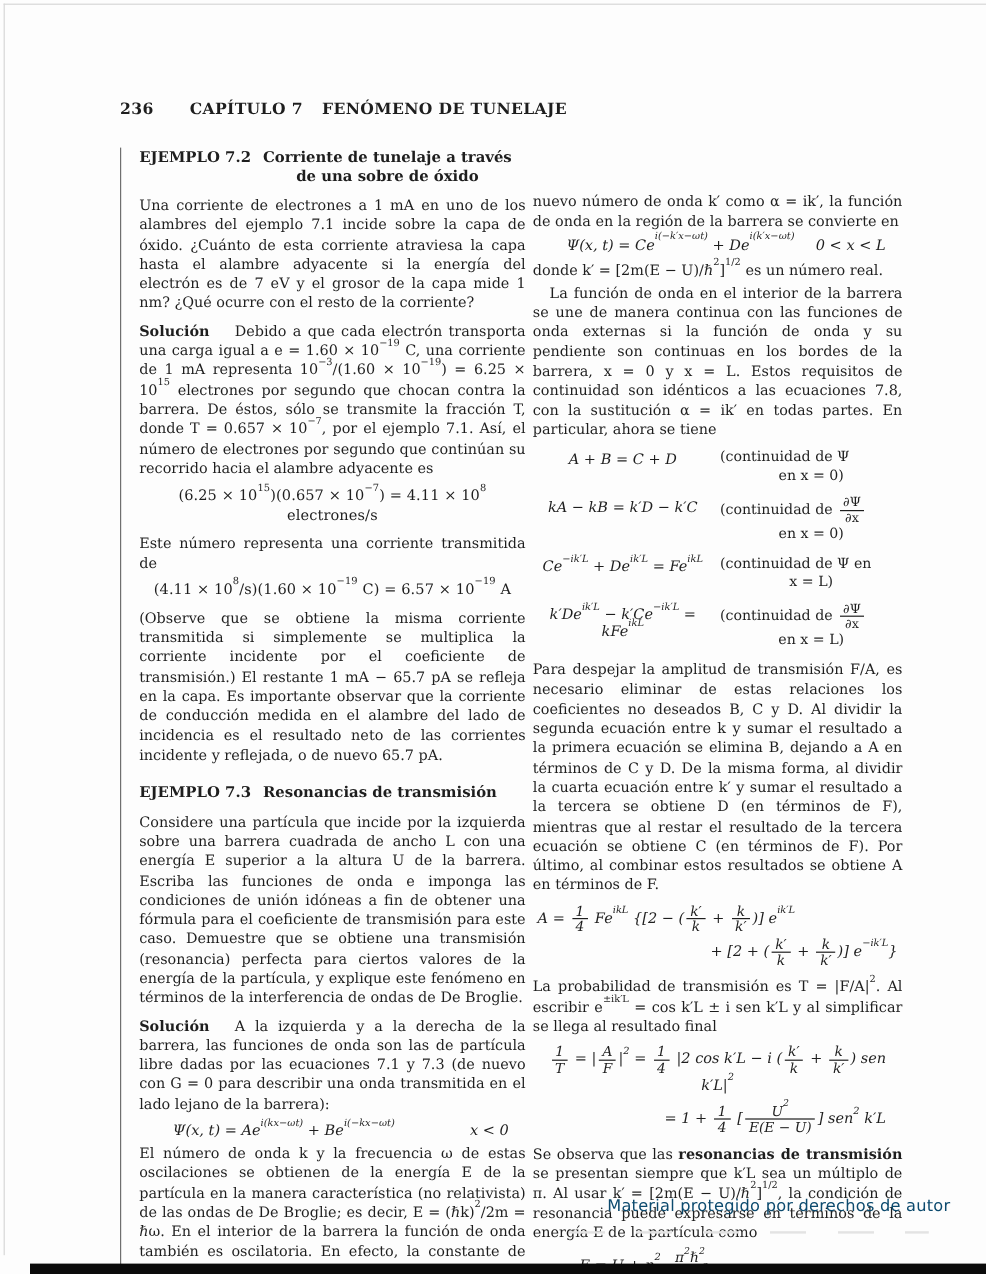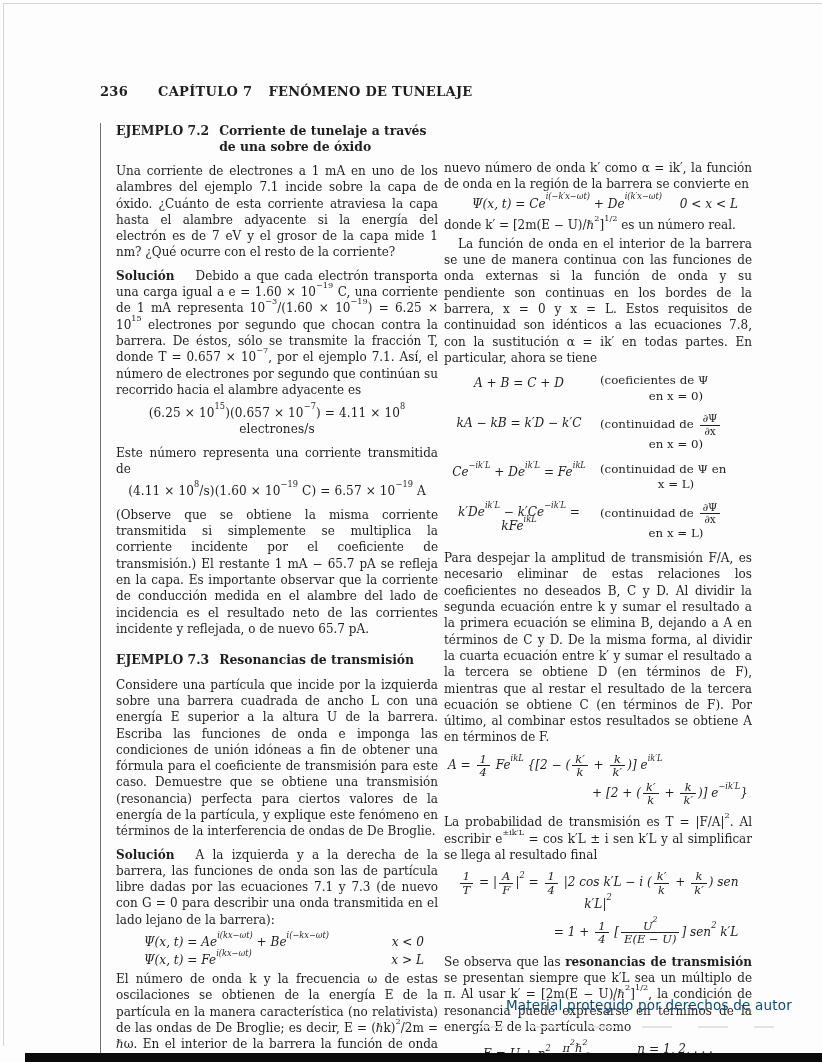--- a/index.html
+++ b/index.html
@@ -10,30 +10,30 @@
   .content{position:absolute;left:100px;top:84px;width:652px;}
   .pagehead{font-size:13px;font-weight:bold;letter-spacing:.3px;white-space:nowrap;}
   .pagehead .chap{margin-left:30px;}
   .pagehead .btitle{margin-left:16px;}
   .cols{display:flex;margin-top:24px;align-items:flex-start;}
   .colL{width:338px;box-sizing:border-box;border-left:1.5px solid #6f6f6f;padding-left:15px;}
   .colR{width:308px;box-sizing:border-box;margin-left:6px;padding-top:37px;}
   .exhead{display:flex;gap:10px;font-weight:bold;font-size:12.4px;line-height:15.5px;margin:0 0 9px;}
   .exhead.h73{margin-top:15px;}
   .exlabel{white-space:nowrap;}
-  .extitle{display:inline-block;}
+  .extitle{display:inline-block;text-align:center;}
   .extitle .tline{display:block;}
   p.body{margin:0 0 7px;font-size:12px;line-height:16.3px;text-align:justify;}
   p.nogap{margin-bottom:3px;}
   p.ind{text-indent:14px;}
   .sollabel{margin-right:21px;}
   .eq{font-size:12.1px;line-height:16px;margin:5px 0 8px;text-align:center;}
   .eq.num{letter-spacing:.1px;}
   .eq.eqr{text-align:right;padding-right:14px;margin-top:-2px;}
-  .eqrow{display:flex;justify-content:space-between;align-items:flex-start;
+  .eqrow{display:flex;justify-content:space-between;align-items:flex-end;
          font-size:12.1px;margin:4px 0 6px;padding:0 14px 0 28px;}
   .eqrow.tight{margin:2px 0 4px;}
   .eqrow.centered{justify-content:center;gap:42px;padding:0;}
   .it{font-style:italic;}
   .ceq{display:flex;align-items:flex-start;margin:7px 0 9px;font-size:12.1px;}
   .ceq .formula{flex:1;text-align:center;padding:3px 6px 0 0;}
   .ceq .annot{width:152px;flex:none;font-size:11.8px;line-height:15.5px;}
   .ceq .aline{display:block;}
   .ceq .aline.c{text-align:center;}
   .eq.tal{text-align:left;padding-left:4px;margin-bottom:2px;}
@@ -94,45 +94,41 @@
         </div>
 
         <p class="body">Considere una partícula que incide por la izquierda sobre una barrera cuadrada de ancho L con una energía E superior a la altura U de la barrera. Escriba las funciones de onda e imponga las condiciones de unión idóneas a fin de obtener una fórmula para el coeficiente de transmisión para este caso. Demuestre que se obtiene una transmisión (resonancia) perfecta para ciertos valores de la energía de la partícula, y explique este fenómeno en términos de la interferencia de ondas de De Broglie.</p>
 
         <p class="body"><b class="sollabel">Solución</b><span>A la izquierda y a la derecha de la barrera, las funciones de onda son las de partícula libre dadas por las ecuaciones 7.1 y 7.3 (de nuevo con G = 0 para describir una onda transmitida en el lado lejano de la barrera):</span></p>
 
         <div class="eqrow tight">
           <span class="formula it">Ψ(x, t) = Ae<sup>i(kx−ωt)</sup> + Be<sup>i(−kx−ωt)</sup></span>
           <span class="cond it">x &lt; 0</span>
         </div>
-        <div class="eqrow tight">
-          <span class="formula it">Ψ(x, t) = Fe<sup>i(kx−ωt)</sup></span>
-          <span class="cond it">x &gt; L</span>
-        </div>
 
         <p class="body">El número de onda k y la frecuencia ω de estas oscilaciones se obtienen de la energía E de la partícula en la manera característica (no relativista) de las ondas de De Broglie; es decir, E = (ℏk)<sup>2</sup>/2m = ℏω. En el interior de la barrera la función de onda también es oscilatoria. En efecto, la constante de decaimiento α de la ecuación 7.6 se ha vuelto imaginaria, ya que E &gt; U. Al introducir un</p>
       </div>
 
       <div class="col colR">
 
         <p class="body nogap">nuevo número de onda k′ como α = ik′, la función de onda en la región de la barrera se convierte en</p>
 
         <div class="eqrow">
           <span class="formula it">Ψ(x, t) = Ce<sup>i(−k′x−ωt)</sup> + De<sup>i(k′x−ωt)</sup></span>
           <span class="cond it">0 &lt; x &lt; L</span>
         </div>
 
         <p class="body nogap">donde k′ = [2m(E − U)/ℏ<sup>2</sup>]<sup>1/2</sup> es un número real.</p>
 
         <p class="body ind nogap">La función de onda en el interior de la barrera se une de manera continua con las funciones de onda externas si la función de onda y su pendiente son continuas en los bordes de la barrera, x = 0 y x = L. Estos requisitos de continuidad son idénticos a las ecuaciones 7.8, con la sustitución α = ik′ en todas partes. En particular, ahora se tiene</p>
 
         <div class="ceq">
           <span class="formula it">A + B = C + D</span>
           <span class="annot">
-            <span class="aline">(coeficientes de Ψ</span>
+            <span class="aline">(continuidad de Ψ</span>
             <span class="aline c">en x = 0)</span>
           </span>
         </div>
         <div class="ceq">
           <span class="formula it">kA − kB = k′D − k′C</span>
           <span class="annot">
             <span class="aline">(continuidad de <span class="frac">
                   <span class="fn">∂Ψ</span>
                   <span class="fd">∂x</span>
                 </span></span>

